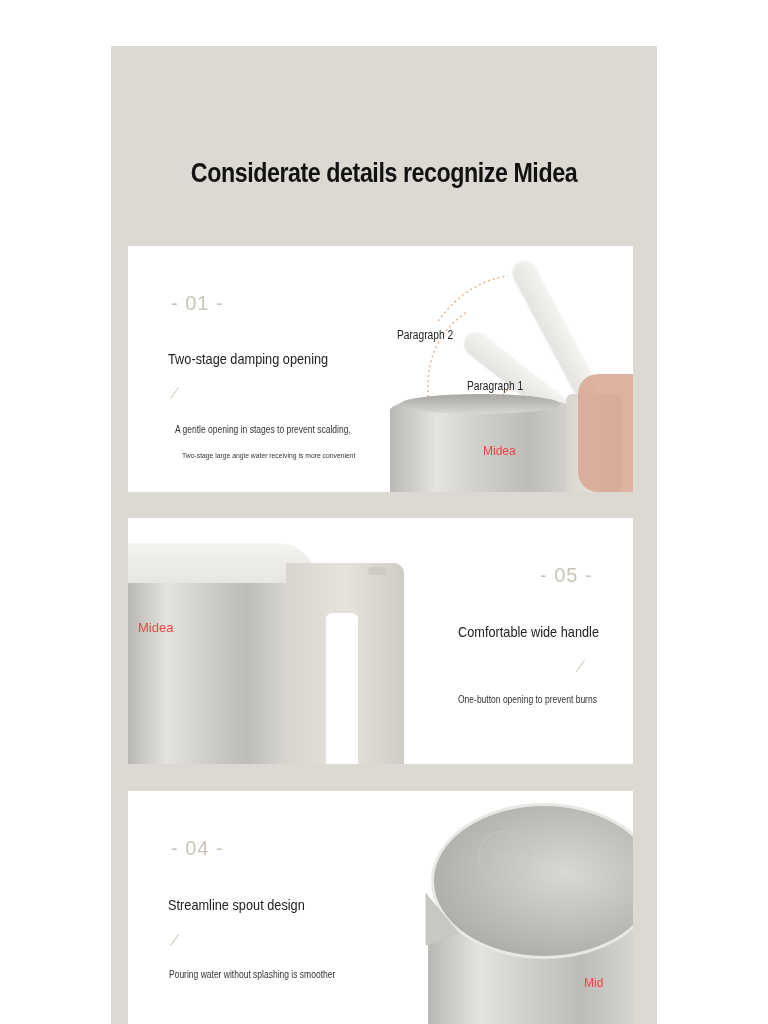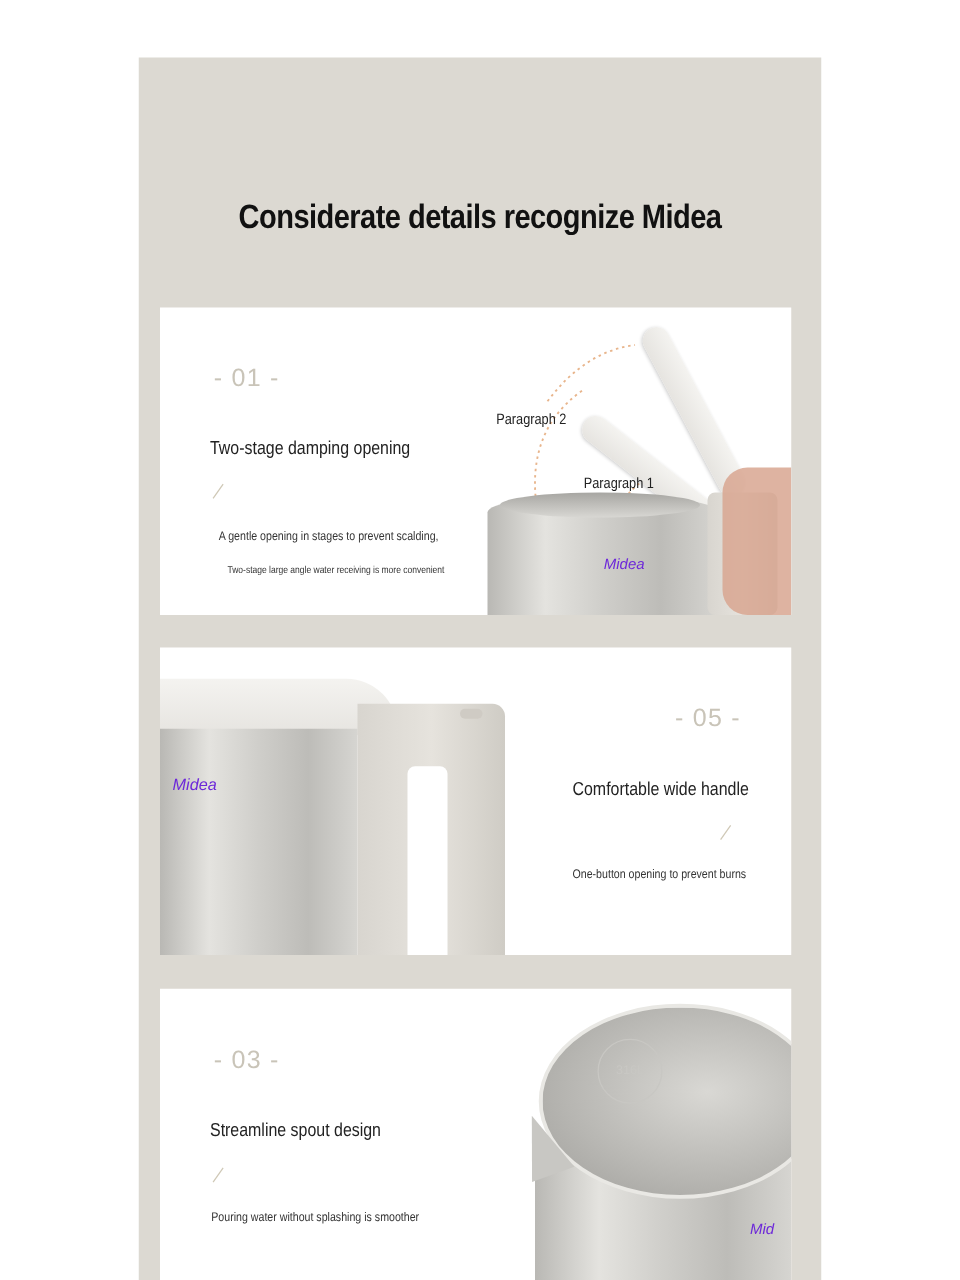--- a/index.html
+++ b/index.html
@@ -41,21 +41,21 @@
     transform: scaleX(0.85); transform-origin: left center;
   }
   .desc.small { font-size: 8px; }
 
   
   .body-steel {
     position: absolute; border-radius: 8px 8px 0 0;
     background: linear-gradient(90deg, #b9b8b4 0%, #e4e3df 25%, #cfceca 50%, #bdbcb8 75%, #d6d5d1 100%);
   }
   .logo {
-    position: absolute; font-size: 12px; color: #6d28d9; font-style: italic;
+    position: absolute; font-size: 12px; color: #ef4444; 
   }
   .handle {
     position: absolute; background: linear-gradient(90deg, #d8d5cf, #e6e3dd, #cfccc5);
   }
   .lid {
     position: absolute; background: linear-gradient(180deg, #f4f3f0, #e6e4e0);
   }
   .label-para {
     position: absolute; font-size: 12px; color: #222; white-space: nowrap;
     transform: scaleX(0.85); transform-origin: left center;
@@ -104,26 +104,26 @@
       <div style="position:absolute; left:240px; top:49px; width:18px; height:8px; background:#cfcbc4; border-radius:4px;"></div>
       <div class="logo" style="left:10px; top:102px; font-size:13px;">Midea</div>
     </div>
     <div class="num" style="left:412px; top:46px;">- 05 -</div>
     <div class="feat" style="left:330px; top:105px;">Comfortable wide handle</div>
     <div class="slash" style="left:452px; top:141px;"></div>
     <div class="desc" style="left:330px; top:176px;">One-button opening to prevent burns</div>
   </div>
 
   <div class="card card3">
-    <div class="num" style="left:43px; top:46px;">- 03 -</div>
+    <div class="num" style="left:43px; top:46px;">- 04 -</div>
     <div class="feat" style="left:40px; top:105px;">Streamline spout design</div>
     <div class="slash" style="left:46px; top:142px;"></div>
     <div class="desc" style="left:41px; top:178px;">Pouring water without splashing is smoother</div>
 
     <div>
       <div class="body-steel" style="left:300px; top:130px; width:205px; height:118px; border-radius:0;"></div>
       <div style="position:absolute; left:303px; top:12px; width:220px; height:150px; border-radius:50%; background:radial-gradient(ellipse at 60% 45%, #d9d8d4 0%, #b7b6b2 60%, #9f9e9a 100%); border:3px solid #e9e8e4;"></div>
       <div style="position:absolute; left:350px; top:40px; width:50px; height:50px; border-radius:50%; border:1px solid #c8c7c3; color:#c8c7c3; font-size:10px; text-align:center; line-height:50px;">316L</div>
       <div style="position:absolute; left:288px; top:100px; width:0; height:0; border-left:18px solid transparent; border-right:18px solid transparent; border-bottom:50px solid #c8c7c3; transform:rotate(-20deg);"></div>
-      <div class="logo" style="left:472px; top:185px;">Mid</div>
+      <div class="logo" style="left:456px; top:185px;">Mid</div>
     </div>
   </div>
 </div>
 
 </body></html>

